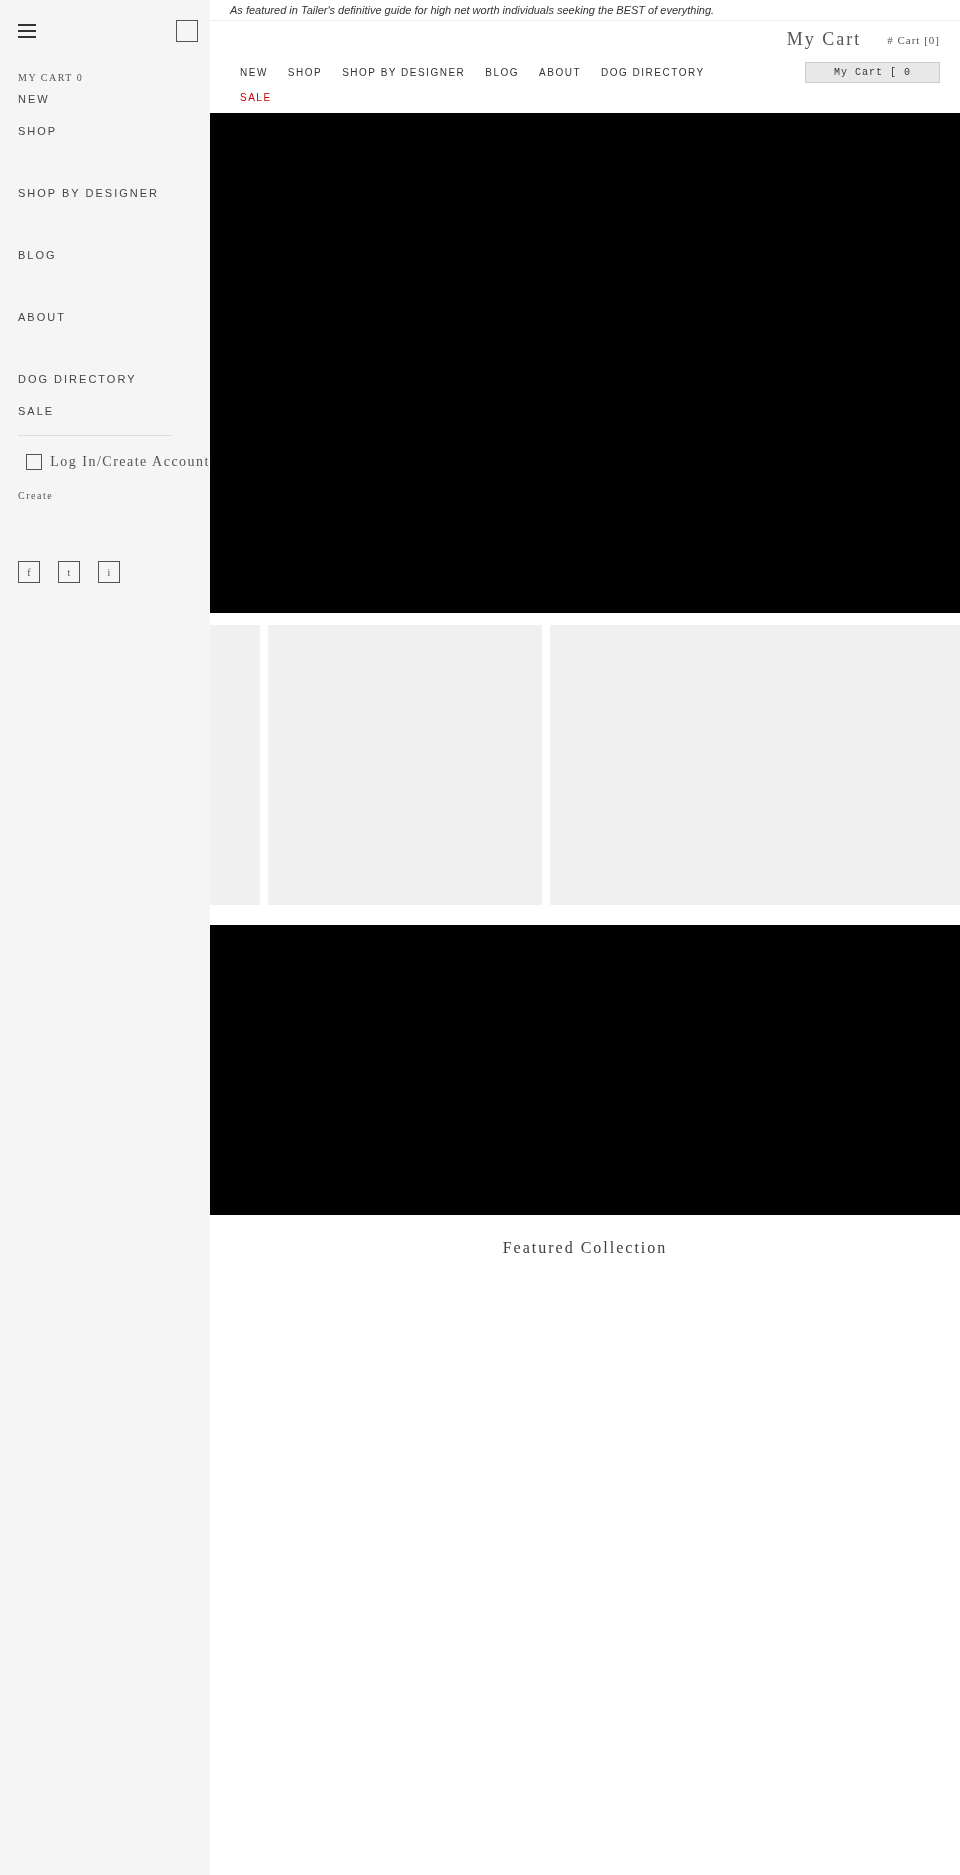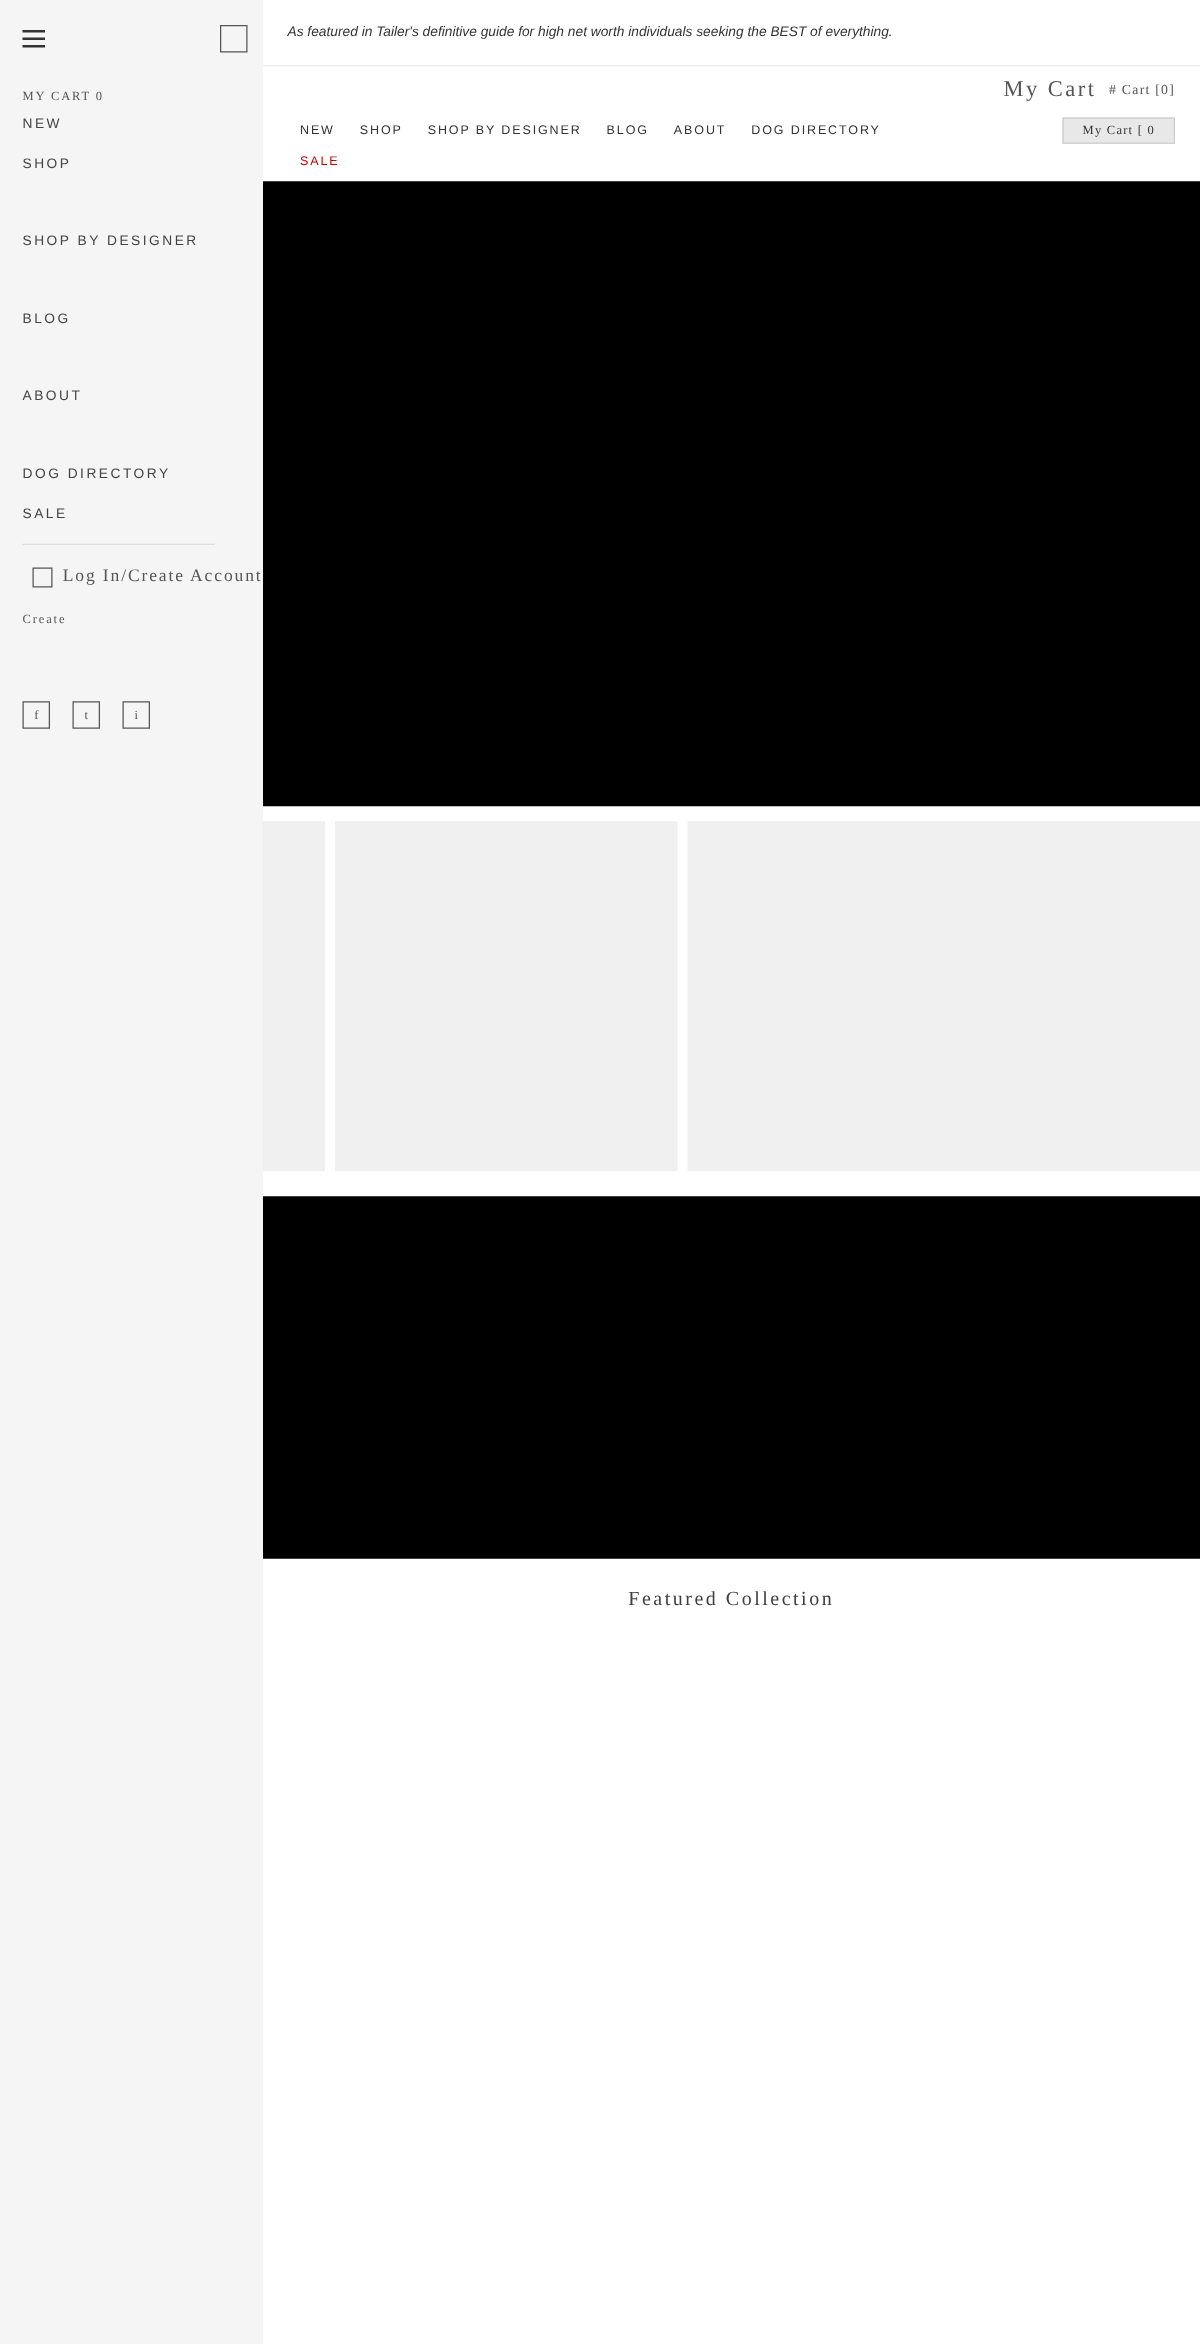--- a/index.html
+++ b/index.html
@@ -106,21 +106,21 @@
 
     
     #main {
       margin-left: 210px;
       width: calc(960px - 210px);
     }
 
     
     .top-banner {
       background: #fff;
-      padding: 20px 20px;
+      padding: 4px 20px;
       font-size: 11px;
       color: #333;
       border-bottom: 1px solid #eee;
       font-style: italic;
       font-family: 'Helvetica Neue', Arial, sans-serif;
     }
 
     
     .header-nav {
       display: flex;
@@ -162,26 +162,26 @@
     
     .nav-row2 {
       padding: 4px 20px 8px 20px;
       background: #fff;
     }
 
     
     .my-cart-btn {
       background: #e8e8e8;
       border: 1px solid #ccc;
-      padding: 4px 15px;
+      padding: 4px 28px;
       font-size: 10px;
       letter-spacing: 1px;
       cursor: pointer;
       color: #333;
-      font-family: Liberation Serif, serif;
+      font-family: Liberation Mono, monospace;
     }
 
     
     .hero-section {
       width: 100%;
       height: 500px;
       background: #000;
       position: relative;
       display: flex;
       align-items: flex-end;
@@ -234,21 +234,21 @@
     .bottom-space {
       height: 380px;
     }
 
     
     .header-top-row {
       display: flex;
       align-items: center;
       justify-content: flex-end;
       padding: 8px 20px 0 20px;
-      gap: 10px;
+      gap: 26px;
     }
     .header-account-links {
       font-size: 11px;
       color: #555;
       letter-spacing: 1px;
     }
   </style>
 </head>
 <body>
 

